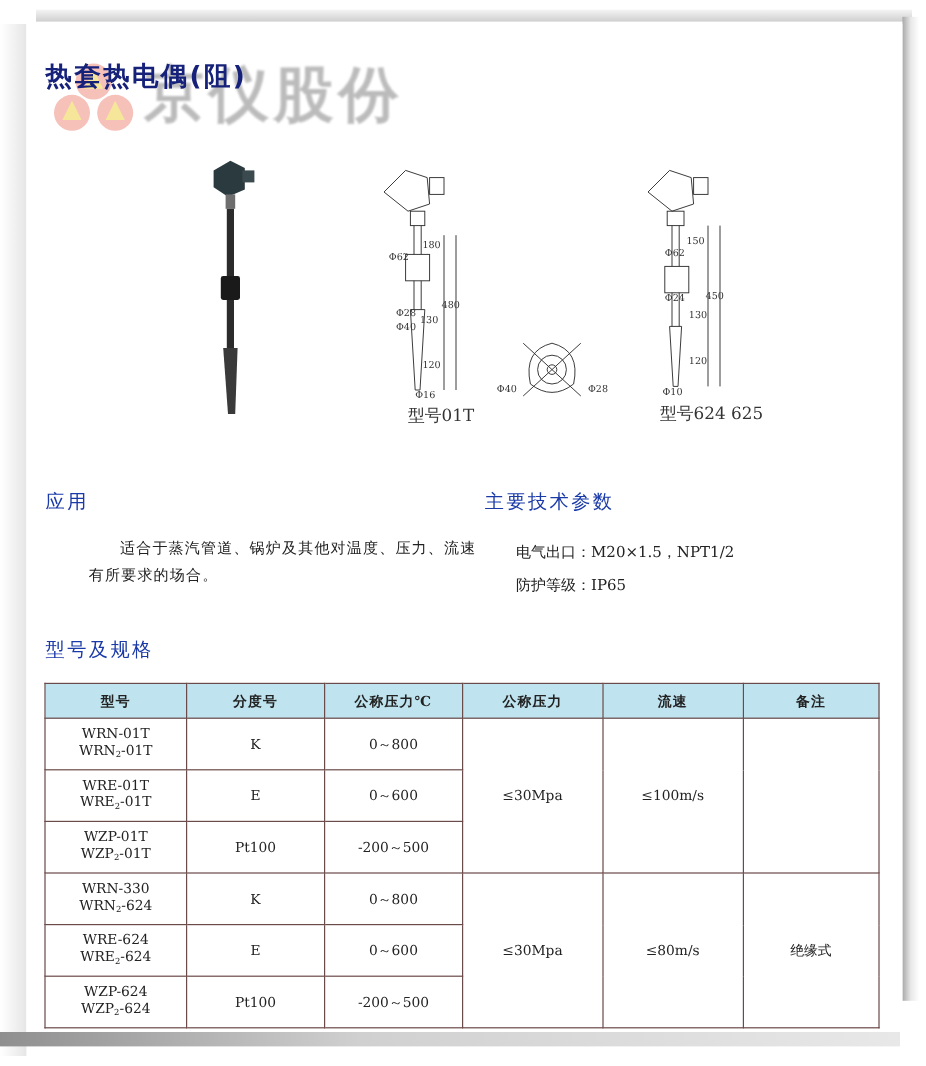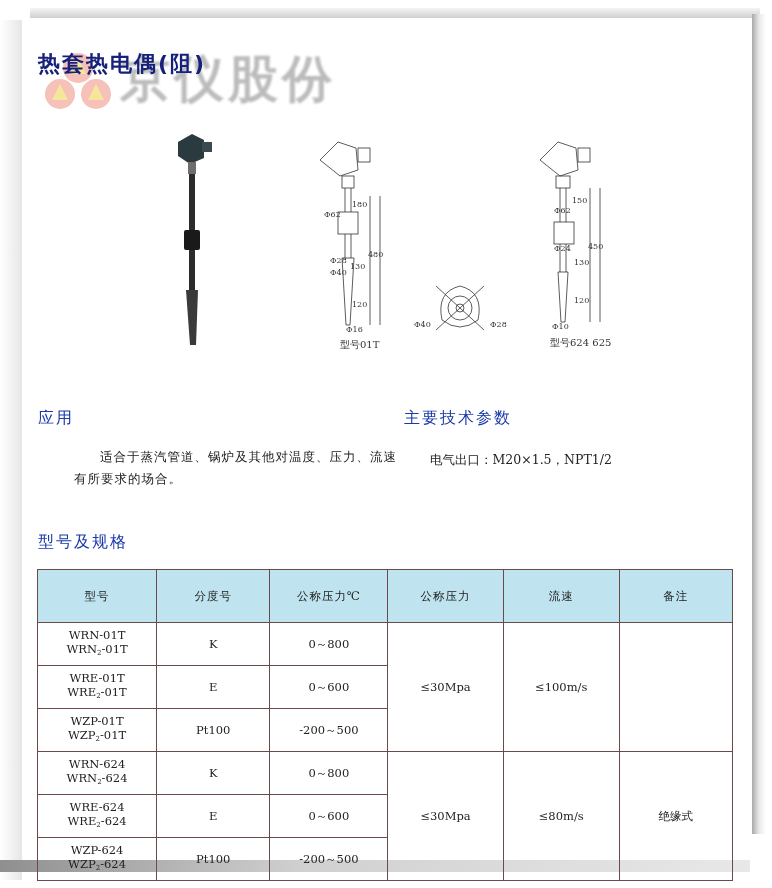--- a/index.html
+++ b/index.html
@@ -7,27 +7,27 @@
     .shadow-top{position:absolute;left:30px;top:8px;width:730px;height:12px;background:linear-gradient(to bottom,#f4f4f4,#c8c8c8);}
     .shadow-left{position:absolute;left:0;top:20px;width:22px;height:860px;background:linear-gradient(to right,#ffffff,#e6e6e6);}
     .shadow-right{position:absolute;left:752px;top:14px;width:14px;height:820px;background:linear-gradient(to right,#a9a9a9,#e8e8e8,#ffffff);}
     .shadow-bottom{position:absolute;left:0;top:860px;width:750px;height:12px;background:linear-gradient(to right,#8f8f8f,#d0d0d0 40%,#e8e8e8);}
     .page{position:absolute;left:22px;top:18px;width:730px;height:842px;background:#fff;}
     .title{position:absolute;left:38px;top:33px;font-family:"DejaVu Sans",sans-serif;font-size:22px;color:#16227a;letter-spacing:2px;font-weight:bold;margin-top:16px;}
     .logo{position:absolute;left:40px;top:46px;width:340px;height:64px;}
     .logo-mark{position:absolute;left:2px;top:4px;width:72px;height:60px;}
     .logo-text{position:absolute;left:80px;top:0;font-family:"DejaVu Sans",sans-serif;font-size:50px;font-weight:bold;color:#b0b0b0;letter-spacing:4px;filter:blur(1px);opacity:.85;}
     .fig{position:absolute;}
-    .fig-caption{position:absolute;font-size:10px;color:#333;white-space:nowrap;}
+    .fig-caption{position:absolute;font-size:14px;color:#333;white-space:nowrap;}
     .section-h{position:absolute;font-family:Liberation Sans, sans-serif;font-size:16px;color:#1a3aa8;letter-spacing:2px;}
     .para{position:absolute;left:38px;top:446px;width:330px;font-size:12.5px;color:#222;line-height:22px;text-indent:26px;letter-spacing:1px;margin-left:36px;}
     .params{position:absolute;left:430px;top:446px;font-size:12.5px;color:#222;line-height:28px;}
     .params div{white-space:nowrap;}
     table.spec{position:absolute;left:37px;top:569px;border-collapse:collapse;width:696px;font-size:11.5px;color:#222;}
-    table.spec th{background:#bfe3ef;height:20px;font-weight:normal;font-size:11.5px;border:1px solid #6b4a4a;padding:16px;letter-spacing:1px;}
+    table.spec th{background:#bfe3ef;height:20px;font-weight:bold;font-size:11.5px;border:1px solid #6b4a4a;padding:4px;letter-spacing:1px;}
     table.spec td{border:1px solid #6b4a4a;text-align:center;padding:0;height:42px;line-height:14px;}
     .c1{width:116px}.c2{width:116px}.c3{width:116px}.c4{width:116px}.c5{width:116px}.c6{width:116px}
     sub{font-size:7px;vertical-align:-2px;}
   </style>
 </head>
 <body>
 
 <div class="shadow-top"></div>
 <div class="shadow-left"></div>
 <div class="shadow-right"></div>
@@ -112,20 +112,21 @@
 <div class="fig-caption" style="left:574px;top:296px;font-size:8px">120</div>
 <div class="fig-caption" style="left:552px;top:322px;font-size:8px">Φ10</div>
 <div class="fig-caption" style="left:550px;top:336px">型号624  625</div>
 
 <div class="section-h" style="left:38px;top:408px">应用</div>
 <div class="para">适合于蒸汽管道、锅炉及其他对温度、压力、流速有所要求的场合。</div>
 
 <div class="section-h" style="left:404px;top:408px">主要技术参数</div>
 <div class="params">
   <div>电气出口：M20×1.5，NPT1/2</div>
+  <div>防护等级：IP65</div>
 </div>
 
 <div class="section-h" style="left:38px;top:532px">型号及规格</div>
 
 <table class="spec">
   <thead>
     <tr>
       <th class="c1">型号</th>
       <th class="c2">分度号</th>
       <th class="c3">公称压力℃</th>
@@ -147,21 +148,21 @@
       <td><span>WRE-01T</span><br><span>WRE</span><sub>2</sub><span>-01T</span></td>
       <td>E</td>
       <td>0～600</td>
     </tr>
     <tr>
       <td><span>WZP-01T</span><br><span>WZP</span><sub>2</sub><span>-01T</span></td>
       <td>Pt100</td>
       <td>-200～500</td>
     </tr>
     <tr>
-      <td><span>WRN-624</span><br><span>WRN</span><sub>2</sub><span>-624</span></td>
+      <td><span>WRN-330</span><br><span>WRN</span><sub>2</sub><span>-624</span></td>
       <td>K</td>
       <td>0～800</td>
       <td rowspan="3">≤30Mpa</td>
       <td rowspan="3">≤80m/s</td>
       <td rowspan="3">绝缘式</td>
     </tr>
     <tr>
       <td><span>WRE-624</span><br><span>WRE</span><sub>2</sub><span>-624</span></td>
       <td>E</td>
       <td>0～600</td>

